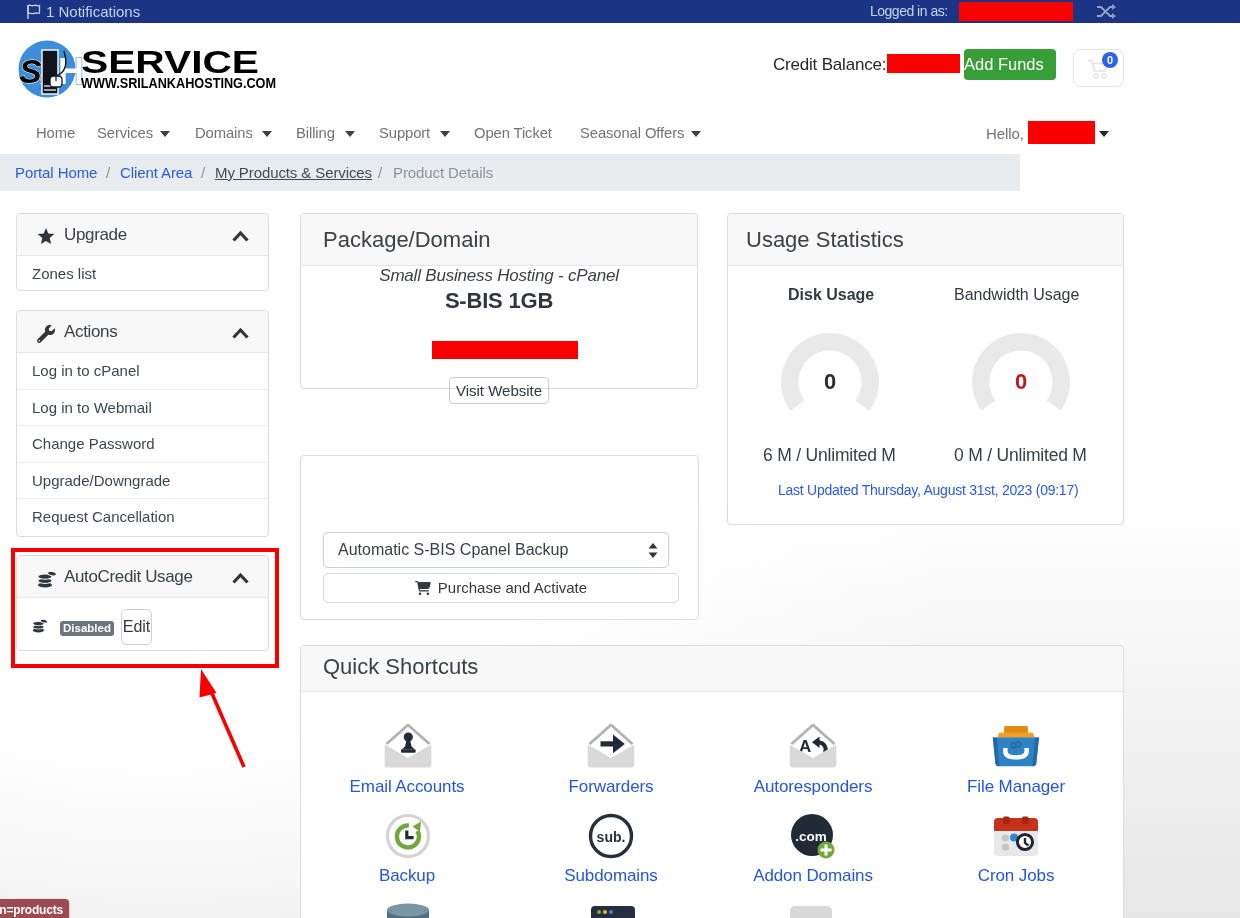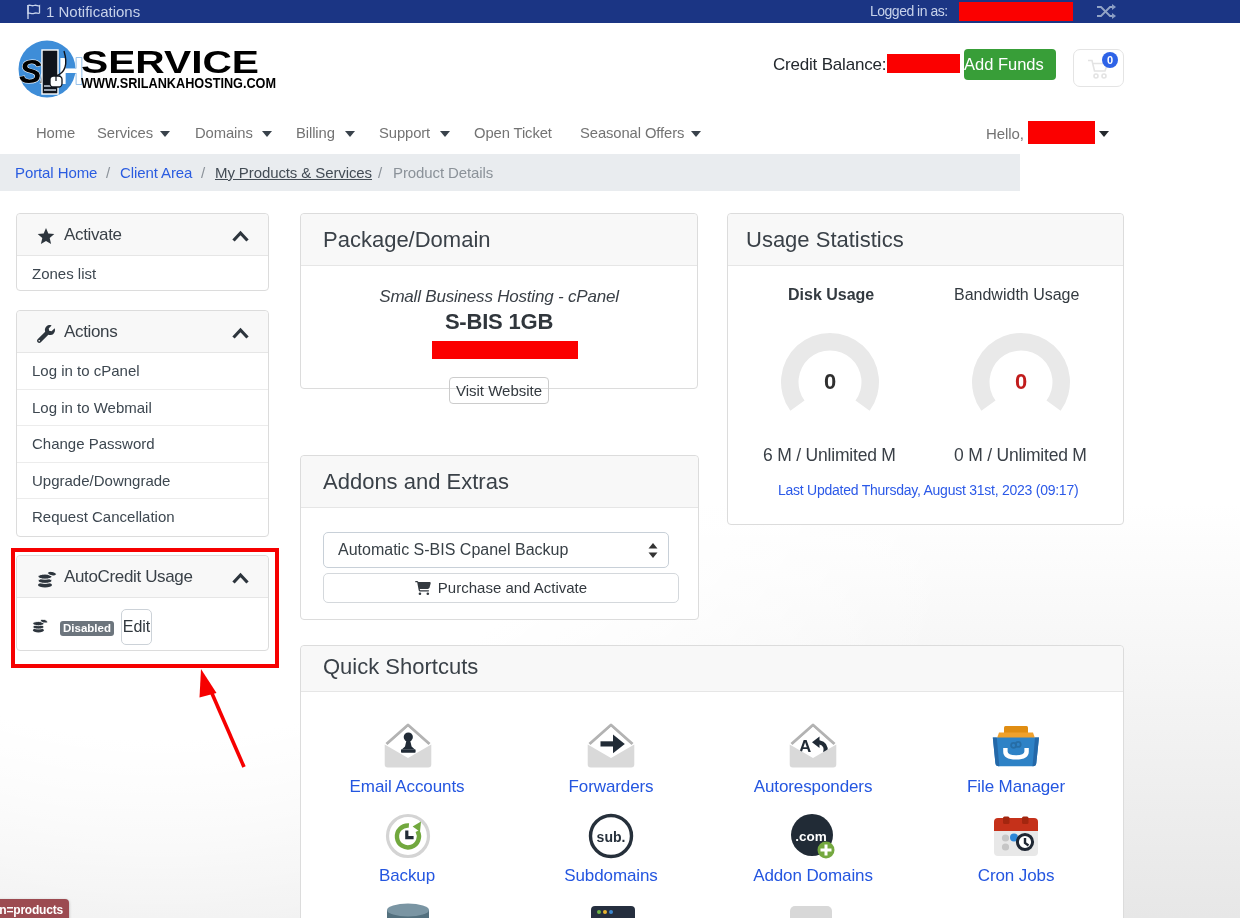--- a/index.html
+++ b/index.html
@@ -119,21 +119,21 @@
   <span style="left:215px;color:#434c55;text-decoration:underline">My Products &amp; Services</span>
   <span class="graysep" style="left:378px">/</span>
   <span style="left:393px;color:#8b9299">Product Details</span>
 </div>
 
 <div class="card sb" style="top:213px;height:78px">
   <div class="cardhead">
     <svg class="icn" width="18" height="17" viewBox="0 0 18 17">
           <path d="M9 0 l2.3 5.6 6 .5 -4.6 4 1.4 5.9 -5.1-3.1 -5.1 3.1 1.4-5.9 -4.6-4 6-.5 Z" fill="#2d353d"></path>
         </svg>
-    <span class="ttl">Activate</span>
+    <span class="ttl">Upgrade</span>
     <svg class="chev" width="19" height="13" viewBox="0 0 19 13">
           <path d="M2.5 10.5 L9.5 3 L16.5 10.5" stroke="#2d353d" stroke-width="3.2" fill="none"></path>
         </svg>
   </div>
   <div class="listitem">Zones list</div>
 </div>
 
 <div class="card sb" style="top:310px;height:227px">
   <div class="cardhead">
     <svg class="icn" width="18" height="18" viewBox="0 0 512 512">
@@ -183,31 +183,28 @@
 <svg class="abs" style="left:190px;top:660px" width="70" height="115" viewBox="0 0 70 115">
   <line x1="54" y1="107" x2="17" y2="22" stroke="#f60000" stroke-width="3.6"></line>
   <polygon points="11,9 26.5,33 9.5,37.5" fill="#f60000"></polygon>
 </svg>
 
 <div class="card" style="left:300px;top:213px;width:398px;height:176px">
   <div class="cardhead" style="height:52px">
         <span class="ctitle" style="top:13px">Package/Domain</span>
       </div>
   <div style="text-align:center">
-    <div style="margin-top:21px;font-size:17px;font-style:italic;letter-spacing:-0.2px;color:#3a4047">Small Business Hosting - cPanel</div>
+    <div style="font-size:17px;font-style:italic;letter-spacing:-0.2px;color:#3a4047">Small Business Hosting - cPanel</div>
     <div style="margin-top:2px;font-size:22px;font-weight:bold;letter-spacing:-0.2px;color:#30363c">S-BIS 1GB</div>
   </div>
   <span class="redact" style="left:131px;top:127px;width:146px;height:18px"></span>
   <span class="abs" style="left:148px;top:163px;width:100px;height:27px;border:1px solid #ccc;border-radius:4px;font-size:15px;color:#33393f;text-align:center;line-height:25px">Visit Website</span>
 </div>
 
 <div class="card" style="left:300px;top:455px;width:399px;height:165px">
-  <div class="cardhead" style="height:52px">
-        <span class="ctitle" style="top:13px">Addons and Extras</span>
-      </div>
   <div class="abs" style="left:22px;top:76px;width:346px;height:36px;border:1px solid #c8d0d8;border-radius:5px">
     <span class="abs" style="left:14px;top:8px;font-size:16px;color:#394147">Automatic S-BIS Cpanel Backup</span>
     <svg class="abs" style="right:10px;top:10px" width="10" height="15" viewBox="0 0 10 15">
       <polygon points="5,0 9.5,5.5 0.5,5.5" fill="#333"></polygon>
       <polygon points="5,15 9.5,9.5 0.5,9.5" fill="#333"></polygon>
     </svg>
   </div>
   <div class="abs" style="left:22px;top:117px;width:356px;height:30px;border:1px solid #d4d8dc;border-radius:5px;text-align:center;font-size:15px;color:#33393f;line-height:28px">
     <svg style="vertical-align:-2px;margin-right:7px" width="16" height="14" viewBox="0 0 576 512">
           <path fill="#33393f" d="M0 24C0 10.7 10.7 0 24 0H69.5c22 0 41.5 12.8 50.6 32h411c26.3 0 45.5 25 38.6 50.4l-41 152.3c-8.5 31.4-37 53.3-69.5 53.3H170.7l5.4 28.5c2.2 11.3 12.1 19.5 23.6 19.5H488c13.3 0 24 10.7 24 24s-10.7 24-24 24H199.7c-34.6 0-64.3-24.6-70.7-58.5L77.4 54.5c-.7-3.8-4-6.5-7.9-6.5H24C10.7 48 0 37.3 0 24zM128 464a48 48 0 1 1 96 0 48 48 0 1 1 -96 0zm336-48a48 48 0 1 1 0 96 48 48 0 1 1 0-96z"></path>

